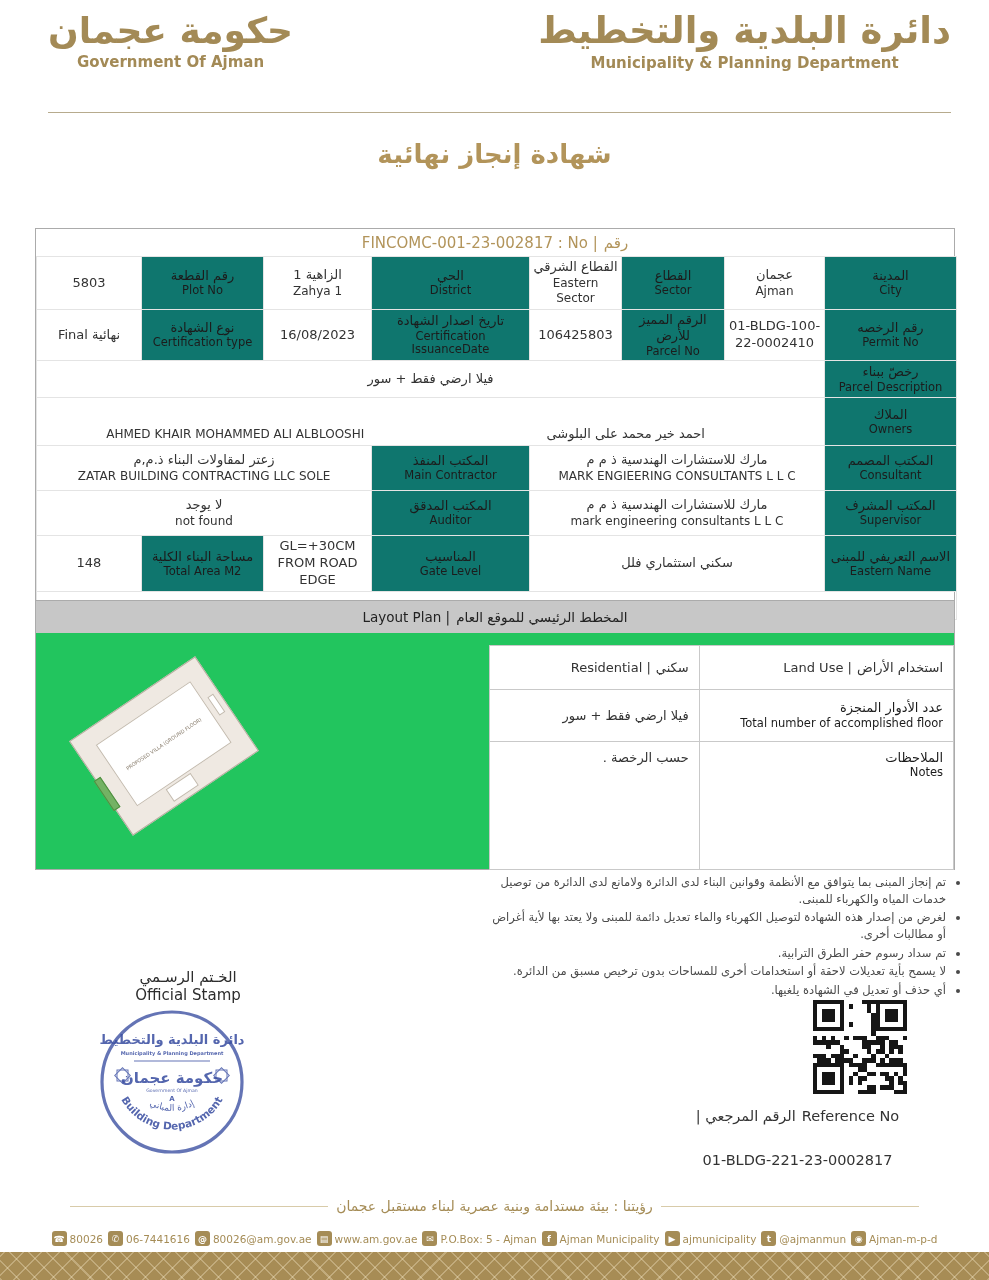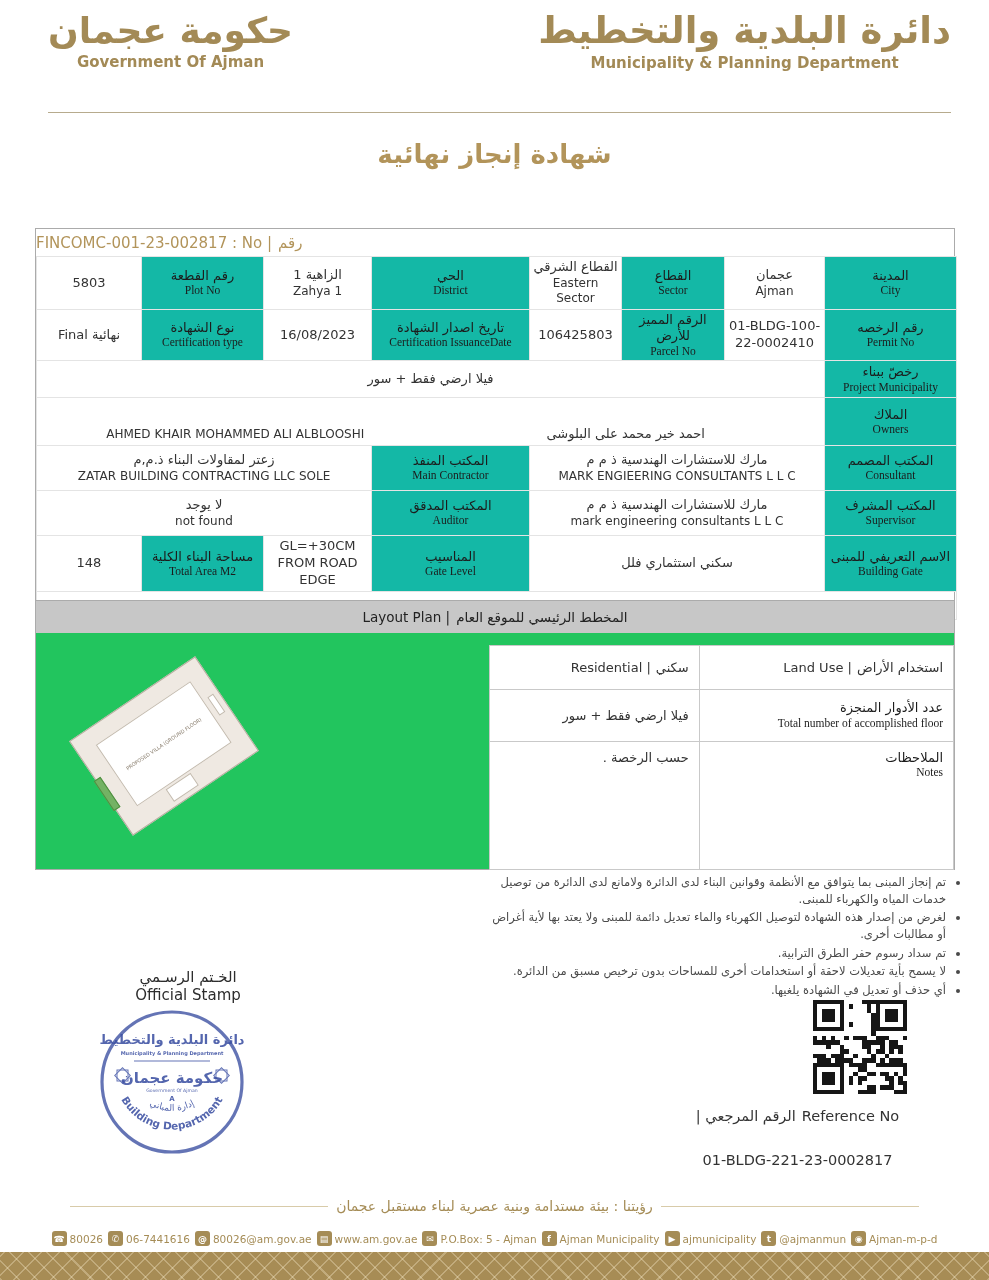--- a/index.html
+++ b/index.html
@@ -18,26 +18,26 @@
   .dept .ar { font-size:37px; }
   .dept .cap{ font-size:15px; }
   .header-rule { position:absolute; top:112px; left:48px; right:38px; height:1px; background:#b7ab8d; }
 
   
   .title-ar { position:absolute; top:139px; left:0; width:100%; text-align:center; font-size:26px; font-weight:bold; color:#b2945a; }
   .title-en { position:absolute; top:185px; left:0; width:100%; text-align:center; font-size:28px; font-weight:bold; color:#b2945a; }
 
   
   .cert-box { position:absolute; top:228px; left:35px; width:920px; border:1px solid #ababab; background:#fff; }
-  .cert-no  { height:27px; display:flex; justify-content:flex-start; align-items:center; gap:6px; color:#b2945a; font-size:15px; }
+  .cert-no  { height:27px; display:flex; justify-content:center; align-items:center; gap:6px; color:#b2945a; font-size:15px; }
   table.info { width:100%; border-collapse:collapse; table-layout:fixed; direction:rtl; }
   table.info td { border:1px solid #e4e4e4; text-align:center; vertical-align:middle; padding:2px 3px; color:#333; overflow:hidden; }
-  td.lbl { background:#14b8a6; border:2px solid #fff; }
+  td.lbl { background:#0f766e; border:2px solid #fff; }
   .lar { font-size:13px;   color:#1c1c1c; line-height:1.25; }
-  .len { font-size:11.5px; color:#1c1c1c; line-height:1.2;font-family:Liberation Serif, serif; }
+  .len { font-size:11.5px; color:#1c1c1c; line-height:1.2; }
   .val { font-size:13px; line-height:1.3; }
   .vear{ font-size:13px; line-height:1.3; }
   .veen{ font-size:12px; line-height:1.3; }
   tr.r1 td,tr.r2 td { height:45px; }
   tr.r3 td { height:37px; } tr.r4 td { height:41px; }
   tr.r5 td,tr.r6 td { height:45px; } tr.r7 td { height:52px; }
   td.blank { border:1px solid transparent; height:28px; }
   .owners-val { display:flex; direction:ltr; align-items:center;margin-top:26px; }
   .owners-val > span { flex:1; text-align:center; }
 
@@ -182,21 +182,21 @@
               <div class="lar">نوع الشهادة</div>
               <div class="len">Certification type</div>
             </td>
         <td>
               <div class="val">نهائية Final</div>
             </td>
       </tr>
       <tr class="r3">
         <td class="lbl">
               <div class="lar">رخصّ ببناء</div>
-              <div class="len">Project Municipality</div>
+              <div class="len">Parcel Description</div>
             </td>
         <td colspan="7">
               <div class="val">فيلا ارضي فقط + سور</div>
             </td>
       </tr>
       <tr class="r4">
         <td class="lbl">
               <div class="lar">الملاك</div>
               <div class="len">Owners</div>
             </td>
@@ -239,21 +239,21 @@
               <div class="len">Auditor</div>
             </td>
         <td colspan="3">
               <div class="vear">لا يوجد</div>
               <div class="veen">not found</div>
             </td>
       </tr>
       <tr class="r7">
         <td class="lbl">
               <div class="lar">الاسم التعريفي للمبنى</div>
-              <div class="len">Building Gate</div>
+              <div class="len">Eastern Name</div>
             </td>
         <td colspan="3">
               <div class="vear">سكني استثماري فلل</div>
             </td>
         <td class="lbl">
               <div class="lar">المناسيب</div>
               <div class="len">Gate Level</div>
             </td>
         <td>
               <div class="val" dir="ltr">GL=+30CM FROM ROAD EDGE</div>

